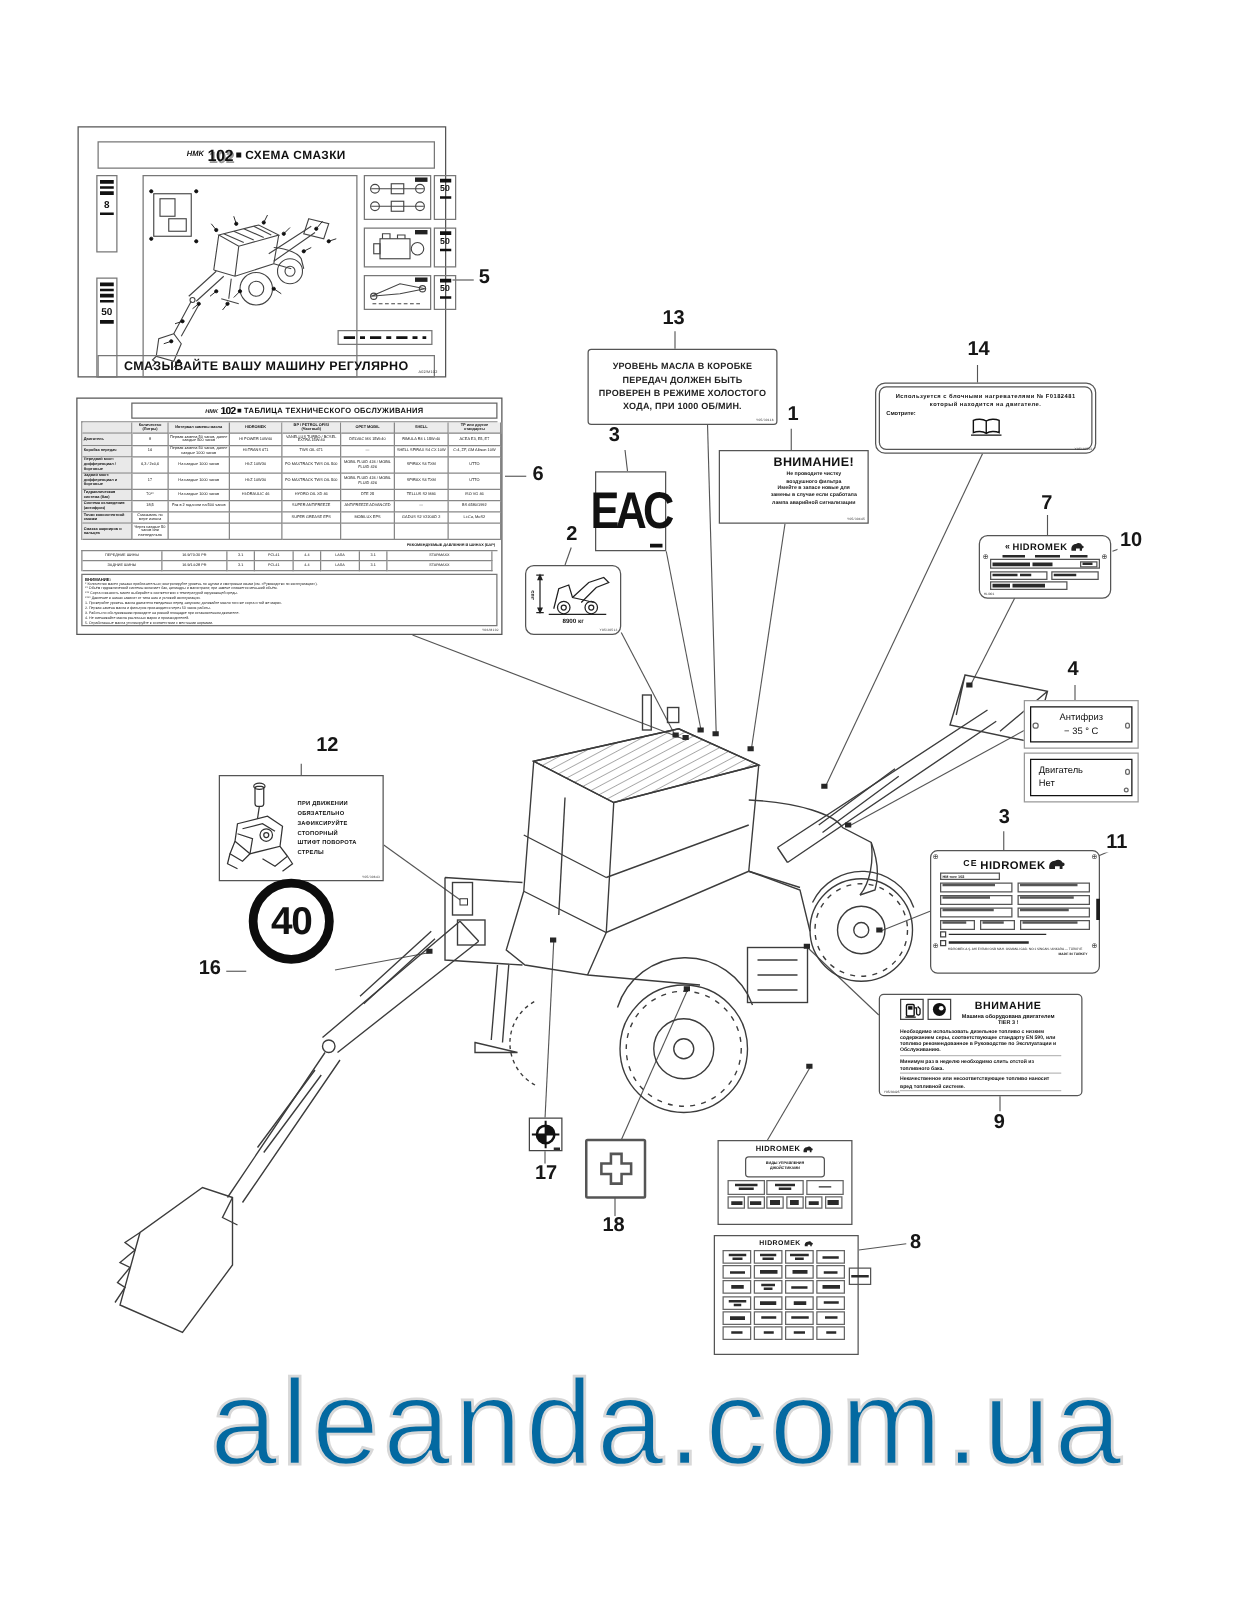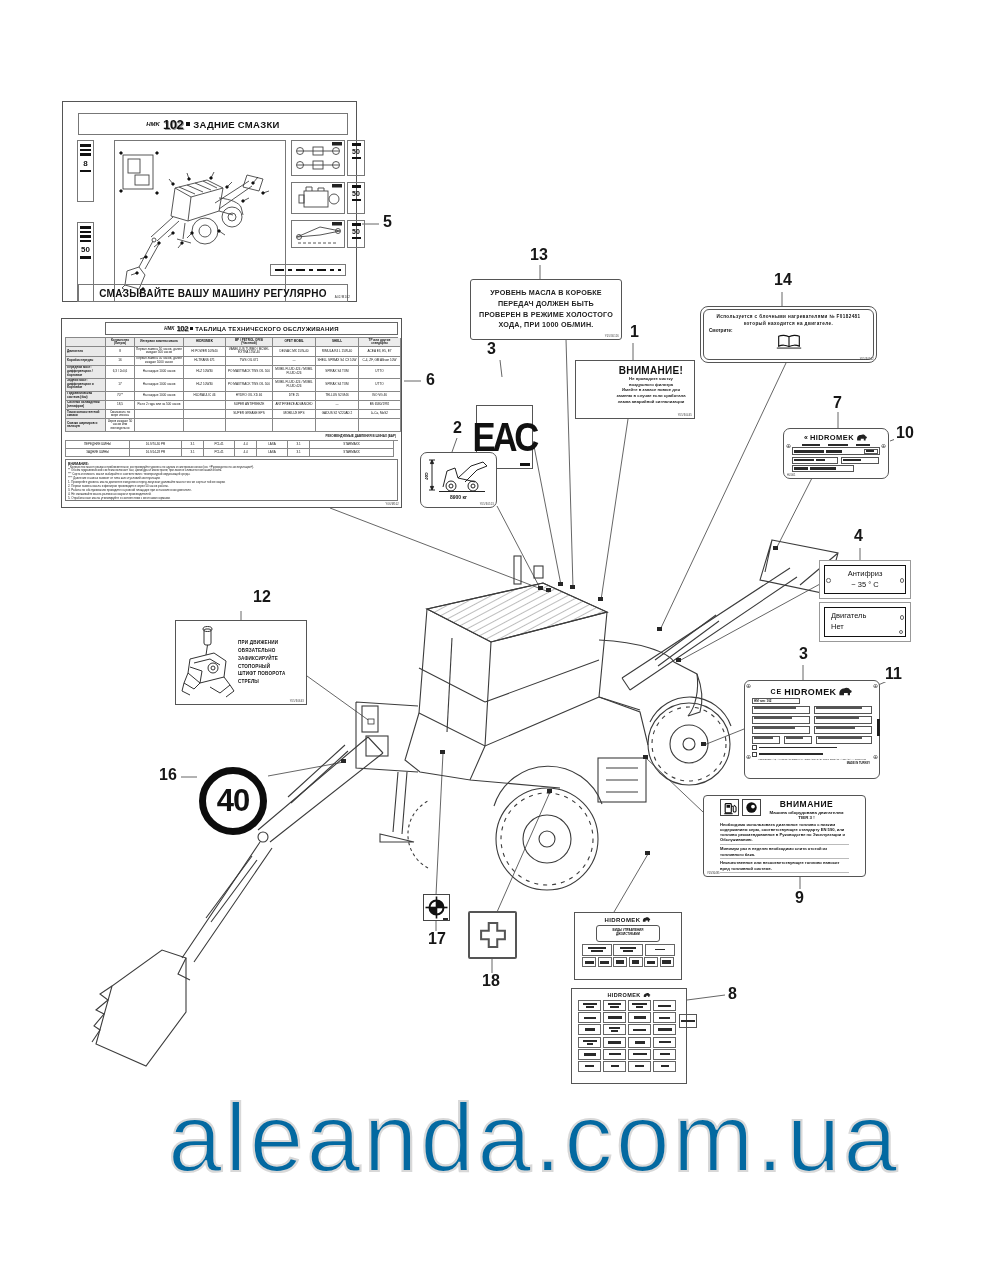--- a/index.html
+++ b/index.html
@@ -249,21 +249,21 @@
       <rect x="645" y="851" width="5" height="4"></rect>
     <rect x="368" y="719" width="6" height="5" fill="#fff" stroke="#333" stroke-width="0.8"></rect>
   </g>
 </svg>
 
 <div class="box lube" style="left:62px;top:101px;width:295px;height:201px;">
   <div class="lube-title">
     <span class="brand">HMK</span>
       <span class="model">102</span>
       <span class="sq"></span>
-      <span class="ttl">ЗАДНИЕ СМАЗКИ</span>
+      <span class="ttl">СХЕМА СМАЗКИ</span>
   </div>
   <div class="sidecol" style="left:14px;top:38px;width:17px;height:62px;">
     <span class="gbar"></span>
       <span class="gbar"></span>
       <span class="gbar"></span>
     <b class="gnum">8</b>
       <span class="gbar"></span>
   </div>
   <div class="sidecol" style="left:14px;top:120px;width:17px;height:80px;">
     <span class="gbar"></span>
@@ -539,21 +539,21 @@
     <div class="bookwrap">
       <svg width="26" height="15" viewBox="0 0 26 16">
         <path d="M13,3 C10,1 5,1 2,2.5 V13 C5,11.5 10,11.5 13,13.5 C16,11.5 21,11.5 24,13 V2.5 C21,1 16,1 13,3 Z M13,3 V13.5" fill="#fff" stroke="#111" stroke-width="1.2"></path>
         <line x1="0" y1="15" x2="26" y2="15" stroke="#111" stroke-width="1"></line>
       </svg>
     </div>
     <span class="code">Y05/30502</span>
   </div>
 </div>
 
-<div class="box eac" style="left:476px;top:377px;width:57px;height:64px;margin-top:28px;">
+<div class="box eac" style="left:476px;top:377px;width:57px;height:64px;">
   <span>EAC</span>
   <i></i>
 </div>
 
 <div class="box lift" style="left:420px;top:452px;width:77px;height:56px;">
   <svg width="68" height="38" viewBox="0 0 68 38">
     <g stroke="#222" stroke-width="1" fill="none">
       <line x1="7" y1="4" x2="7" y2="34"></line>
         <line x1="4" y1="4" x2="10" y2="4"></line>
         <line x1="4" y1="34" x2="10" y2="34"></line>
@@ -704,21 +704,21 @@
     </g>
   </svg>
   <div class="lock-txt">
       <div>ПРИ ДВИЖЕНИИ ОБЯЗАТЕЛЬНО</div>
       <div>ЗАФИКСИРУЙТЕ СТОПОРНЫЙ</div>
       <div>ШТИФТ ПОВОРОТА СТРЕЛЫ</div>
     </div>
   <span class="code">Y05/30643</span>
 </div>
 
-<div class="speed" style="left:199px;top:767px;">
+<div class="speed" style="left:199px;top:703px;">
   <span>40</span>
 </div>
 
 <div class="abs cross17" style="left:423px;top:894px;width:25px;height:25px;z-index:2;">
   <svg width="25" height="25" viewBox="0 0 25 25">
     <circle cx="12.5" cy="12.5" r="7" fill="none" stroke="#111" stroke-width="2"></circle>
     <line x1="12.5" y1="1.5" x2="12.5" y2="23.5" stroke="#111" stroke-width="1.6"></line>
     <line x1="1.5" y1="12.5" x2="23.5" y2="12.5" stroke="#111" stroke-width="1.6"></line>
     <path d="M12.5,12.5 L12.5,5.5 A7,7 0 0 1 19.5,12.5 Z" fill="#111"></path>
     <path d="M12.5,12.5 L12.5,19.5 A7,7 0 0 1 5.5,12.5 Z" fill="#111"></path>

